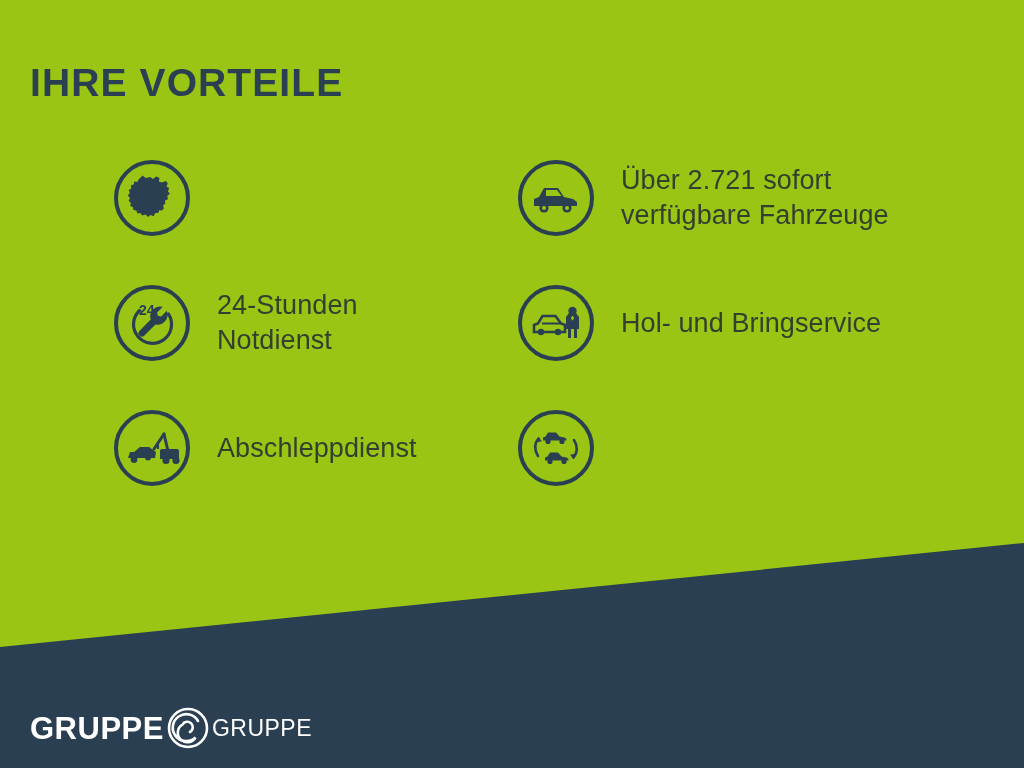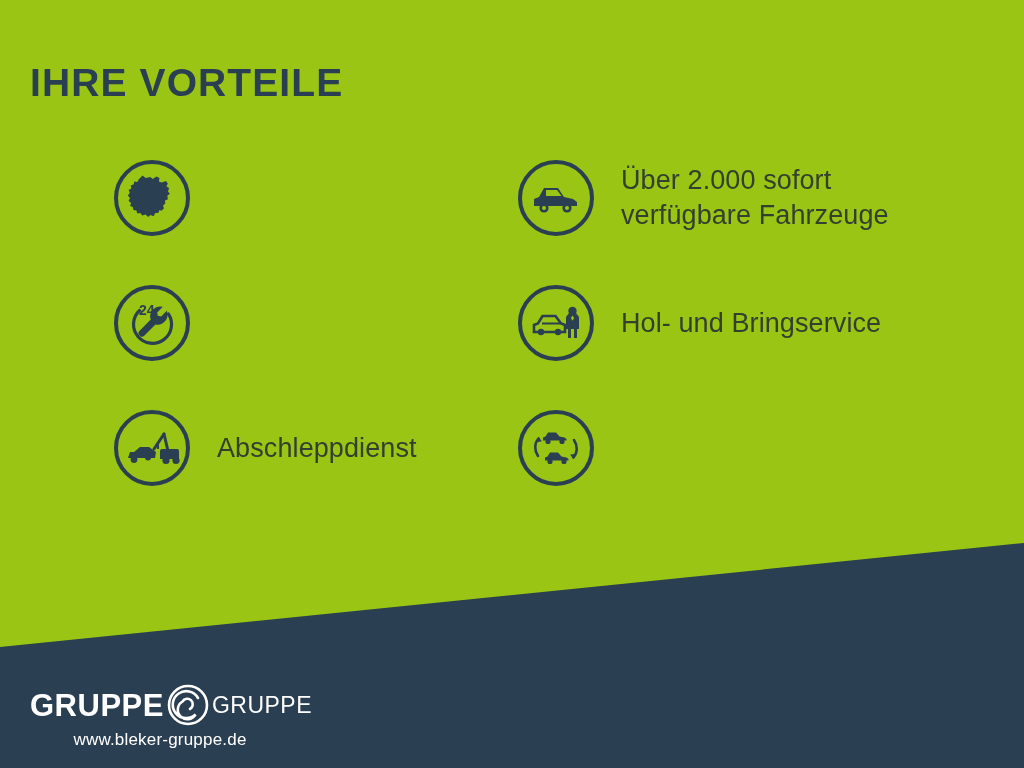--- a/index.html
+++ b/index.html
@@ -123,20 +123,22 @@
 
   <div class="benefit col-left row-2">
     <span class="benefit-icon">
       <svg viewBox="0 0 78 78" width="78" height="78" aria-hidden="true">
         <circle cx="39" cy="39" r="36" fill="none" stroke="#2b3f52" stroke-width="4"></circle>
         <path d="M26.5 26.5 A19 19 0 1 0 55.5 30" fill="none" stroke="#2b3f52" stroke-width="3.2" stroke-linecap="round"></path>
         <text x="26" y="31" font-family="Liberation Sans, sans-serif" font-size="14" font-weight="bold" fill="#2b3f52">24</text>
         <path fill="#2b3f52" d="M53.8 26.8 l-5.6 5.6 -3.4-0.6 -0.6-3.4 5.6-5.6 a10 10 0 0 0 -12.1 12.8 l-11.3 11.3 a3.4 3.4 0 0 0 4.8 4.8 l11.3-11.3 a10 10 0 0 0 11.3-13.6z"></path>
       </svg>
     </span>
+    <span class="benefit-label">24-Stunden
+Notdienst</span>
   </div>
 
   <div class="benefit col-left row-3">
     <span class="benefit-icon">
       <svg viewBox="0 0 78 78" width="78" height="78" aria-hidden="true">
         <circle cx="39" cy="39" r="36" fill="none" stroke="#2b3f52" stroke-width="4"></circle>
 
         <path d="M51 25 L41 40" stroke="#2b3f52" stroke-width="3" stroke-linecap="round" fill="none"></path>
         <path d="M51 25 L55 42" stroke="#2b3f52" stroke-width="3" stroke-linecap="round" fill="none"></path>
         <path d="M45 33 L45 40" stroke="#2b3f52" stroke-width="2" fill="none"></path>
@@ -158,21 +160,21 @@
       <svg viewBox="0 0 78 78" width="78" height="78" aria-hidden="true">
         <circle cx="39" cy="39" r="36" fill="none" stroke="#2b3f52" stroke-width="4"></circle>
         <path fill="#2b3f52" d="M17 47 v-7 l5-2 5-9 h14 l6 9 9 2 4 3 v4 z"></path>
         <path fill="#9ac515" d="M29 31 h11 l4.5 6 h-15.5z"></path>
         <circle cx="27" cy="49" r="4.6" fill="#2b3f52"></circle>
         <circle cx="27" cy="49" r="2.0" fill="#9ac515"></circle>
         <circle cx="50" cy="49" r="4.6" fill="#2b3f52"></circle>
         <circle cx="50" cy="49" r="2.0" fill="#9ac515"></circle>
       </svg>
     </span>
-    <span class="benefit-label">Über 2.000 sofort
+    <span class="benefit-label">Über 2.721 sofort
 verfügbare Fahrzeuge</span>
   </div>
 
   <div class="benefit col-right row-2">
     <span class="benefit-icon">
       <svg viewBox="0 0 78 78" width="78" height="78" aria-hidden="true">
         <circle cx="39" cy="39" r="36" fill="none" stroke="#2b3f52" stroke-width="4"></circle>
 
         <path fill="none" stroke="#2b3f52" stroke-width="2.6" d="M17 48 v-7 l4-1.5 4.5-7.5 h13 l5.5 7.5 4 1.5 v7z"></path>
         <path fill="none" stroke="#2b3f52" stroke-width="2" d="M25 39.5 h18"></path>
@@ -213,16 +215,15 @@
     <div id="logo-wordmark">
       <span id="logo-bleker">GRUPPE</span>
       <span id="logo-mark">
         <svg viewBox="0 0 46 46" width="46" height="46" aria-hidden="true">
           <circle cx="23" cy="23" r="19" fill="none" stroke="#ffffff" stroke-width="2.6"></circle>
           <path fill="none" stroke="#ffffff" stroke-width="2.6" stroke-linecap="round" d="M33 16 A13.5 13.5 0 1 0 30.5 32.5 A9.5 9.5 0 1 1 17.5 19.5 A5.5 5.5 0 1 1 25 27"></path>
         </svg>
       </span>
       <span id="logo-gruppe">GRUPPE</span>
     </div>
-    <div id="logo-url">www.bleker-gruppe.de</div>
   </div>
 
 </div>
 
 </body></html>

